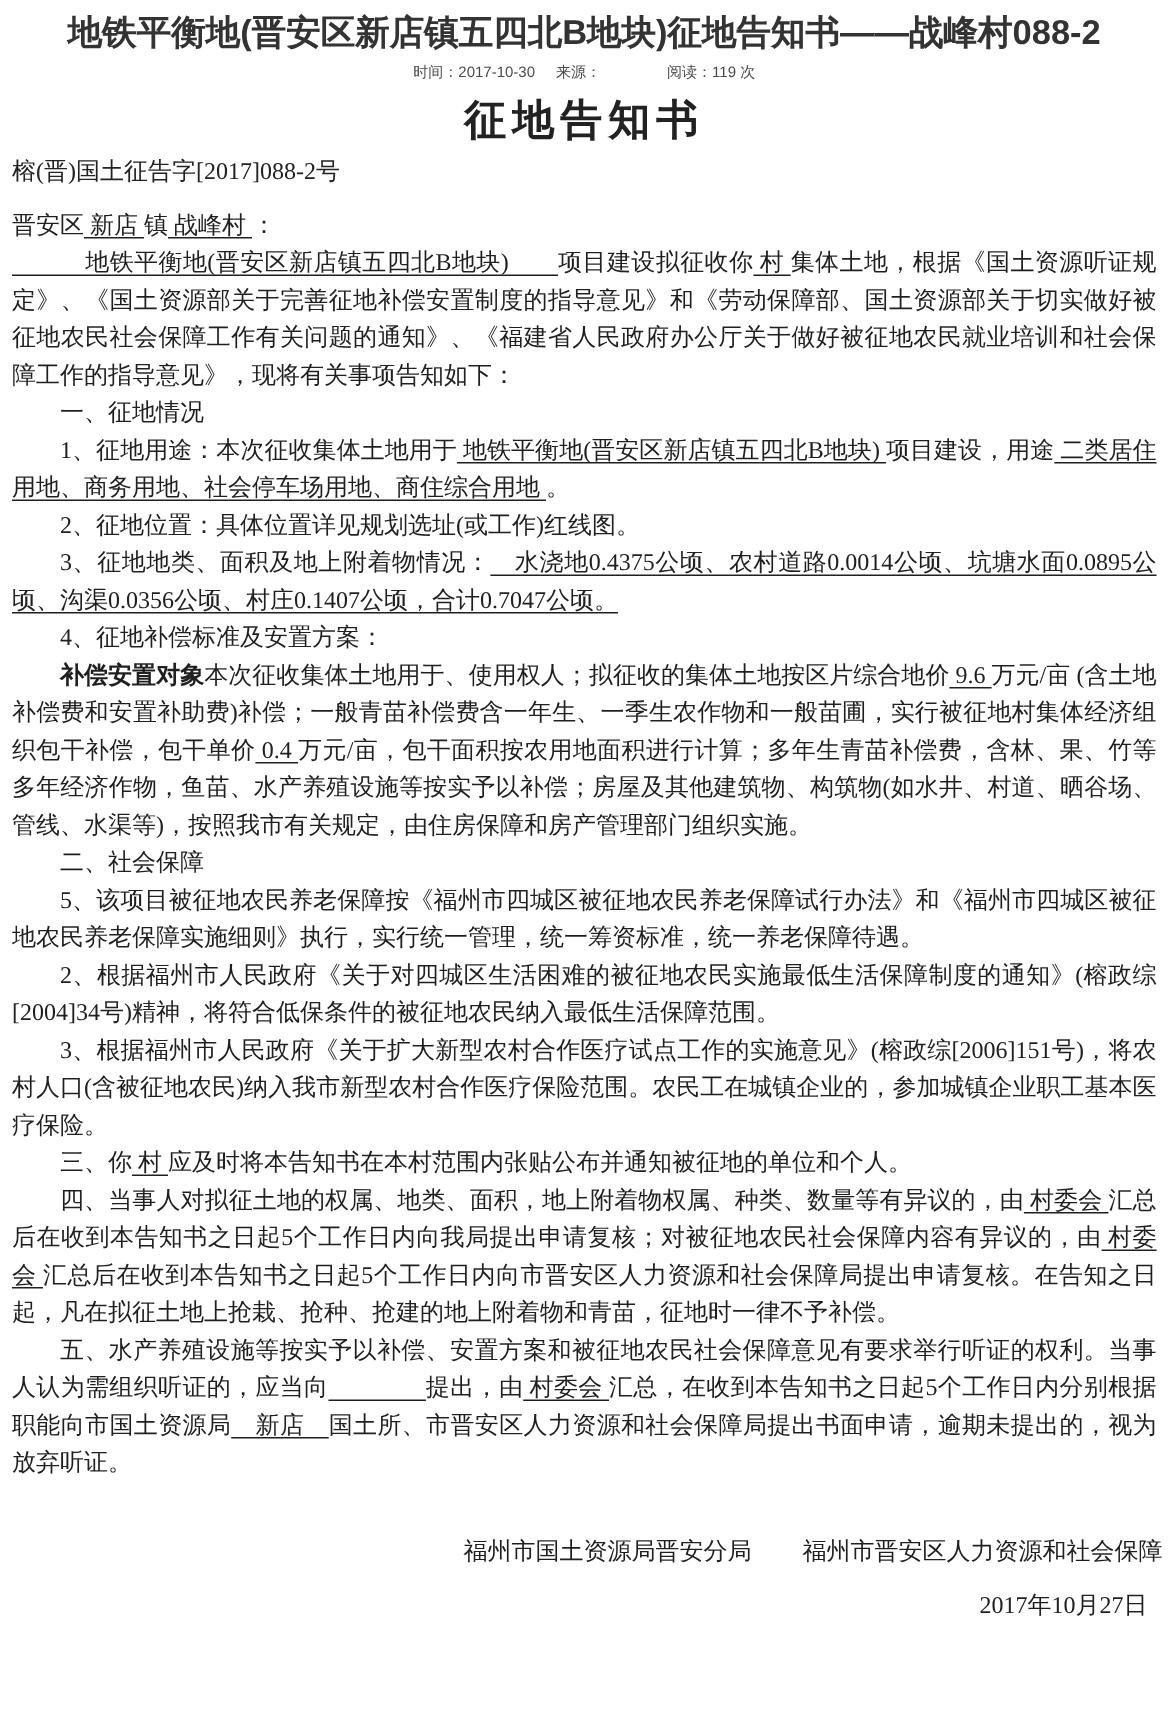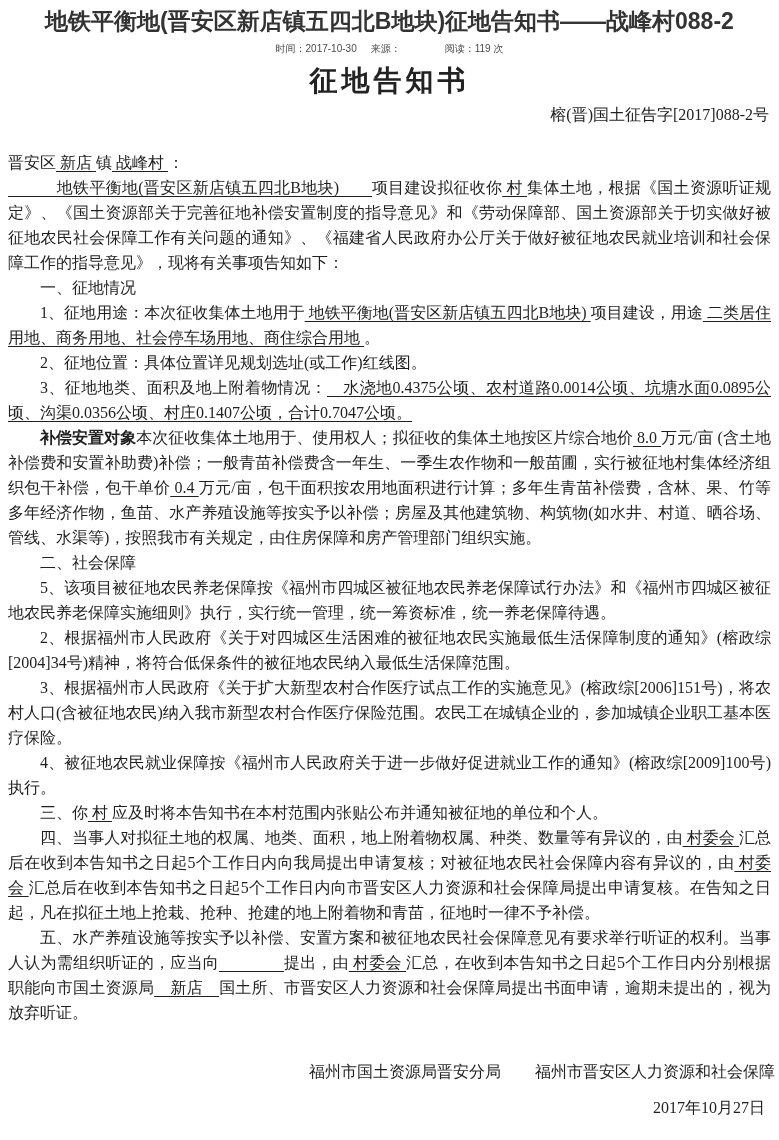--- a/index.html
+++ b/index.html
@@ -12,23 +12,23 @@
       font-weight:bold;font-size:23px;line-height:26px;color:#333333;}
 
   .meta{margin-top:7px;text-align:center;font-size:10px;line-height:15px;color:#4a4a4a;
       font-family:"Liberation Sans","DejaVu Sans",sans-serif;}
   .meta .gap-s{display:inline-block;width:14px;}
   .meta .gap-l{display:inline-block;width:44px;}
 
   .doc-heading{margin:12px 0 0 0;text-align:center;font-weight:bold;
       font-size:28px;line-height:26px;letter-spacing:4px;color:#222222;}
 
-  .doc-number{margin:12px 2px 0 0;text-align:right;font-size:16px;line-height:18px;color:#222222;}
+  .doc-number{margin:12px 2px 0 0;text-align:left;font-size:16px;line-height:18px;color:#222222;}
 
-  .doc-body{margin-top:26px;font-size:16px;line-height:25px;text-align:justify;}
+  .doc-body{margin-top:14px;font-size:16px;line-height:25px;text-align:justify;}
   .doc-body p{margin:0;padding:0;}
   .doc-body p.ind{text-indent:2em;}
   .u{text-decoration:underline;text-underline-offset:3px;}
   .b{font-weight:bold;}
 
   .signature{margin:37px -4px 0 0;text-align:right;font-size:16px;line-height:20px;white-space:nowrap;}
   .signature .agency-gap{display:inline-block;width:34px;}
   .sign-date{margin:16px 6px 0 0;text-align:right;font-size:16px;line-height:20px;}
 </style>
 </head>
@@ -46,26 +46,26 @@
 
   <div class="doc-number">榕(晋)国土征告字[2017]088-2号</div>
 
   <div class="doc-body" id="doc-body">
       <p><span>晋安区</span><span class="u"> 新店 </span><span>镇</span><span class="u"> 战峰村 </span><span>：</span></p>
       <p><span class="u">　　　地铁平衡地(晋安区新店镇五四北B地块)　　</span><span>项目建设拟征收你</span><span class="u"> 村 </span><span>集体土地，根据《国土资源听证规定》、《国土资源部关于完善征地补偿安置制度的指导意见》和《劳动保障部、国土资源部关于切实做好被征地农民社会保障工作有关问题的通知》、《福建省人民政府办公厅关于做好被征地农民就业培训和社会保障工作的指导意见》，现将有关事项告知如下：</span></p>
       <p class="ind"><span>一、征地情况</span></p>
       <p class="ind"><span>1、征地用途：本次征收集体土地用于</span><span class="u"> 地铁平衡地(晋安区新店镇五四北B地块) </span><span>项目建设，用途</span><span class="u"> 二类居住用地、商务用地、社会停车场用地、商住综合用地 </span><span>。</span></p>
       <p class="ind"><span>2、征地位置：具体位置详见规划选址(或工作)红线图。</span></p>
       <p class="ind"><span>3、征地地类、面积及地上附着物情况：</span><span class="u">　水浇地0.4375公顷、农村道路0.0014公顷、坑塘水面0.0895公顷、沟渠0.0356公顷、村庄0.1407公顷，合计0.7047公顷。</span></p>
-      <p class="ind"><span class="b">补偿安置对象</span><span>本次征收集体土地用于、使用权人；拟征收的集体土地按区片综合地价</span><span class="u"> 8.0 </span><span>万元/亩 (含土地补偿费和安置补助费)补偿；一般青苗补偿费含一年生、一季生农作物和一般苗圃，实行被征地村集体经济组织包干补偿，包干单价</span><span class="u"> 0.4 </span><span>万元/亩，包干面积按农用地面积进行计算；多年生青苗补偿费，含林、果、竹等多年经济作物，鱼苗、水产养殖设施等按实予以补偿；房屋及其他建筑物、构筑物(如水井、村道、晒谷场、管线、水渠等)，按照我市有关规定，由住房保障和房产管理部门组织实施。</span></p>
+      <p class="ind"><span>4、征地补偿标准及安置方案：</span></p>
+      <p class="ind"><span class="b">补偿安置对象</span><span>本次征收集体土地用于、使用权人；拟征收的集体土地按区片综合地价</span><span class="u"> 9.6 </span><span>万元/亩 (含土地补偿费和安置补助费)补偿；一般青苗补偿费含一年生、一季生农作物和一般苗圃，实行被征地村集体经济组织包干补偿，包干单价</span><span class="u"> 0.4 </span><span>万元/亩，包干面积按农用地面积进行计算；多年生青苗补偿费，含林、果、竹等多年经济作物，鱼苗、水产养殖设施等按实予以补偿；房屋及其他建筑物、构筑物(如水井、村道、晒谷场、管线、水渠等)，按照我市有关规定，由住房保障和房产管理部门组织实施。</span></p>
       <p class="ind"><span>二、社会保障</span></p>
       <p class="ind"><span>5、该项目被征地农民养老保障按《福州市四城区被征地农民养老保障试行办法》和《福州市四城区被征地农民养老保障实施细则》执行，实行统一管理，统一筹资标准，统一养老保障待遇。</span></p>
       <p class="ind"><span>2、根据福州市人民政府《关于对四城区生活困难的被征地农民实施最低生活保障制度的通知》(榕政综[2004]34号)精神，将符合低保条件的被征地农民纳入最低生活保障范围。</span></p>
       <p class="ind"><span>3、根据福州市人民政府《关于扩大新型农村合作医疗试点工作的实施意见》(榕政综[2006]151号)，将农村人口(含被征地农民)纳入我市新型农村合作医疗保险范围。农民工在城镇企业的，参加城镇企业职工基本医疗保险。</span></p>
-      <p class="ind"><span>4、被征地农民就业保障按《福州市人民政府关于进一步做好促进就业工作的通知》(榕政综[2009]100号)执行。</span></p>
       <p class="ind"><span>三、你</span><span class="u"> 村 </span><span>应及时将本告知书在本村范围内张贴公布并通知被征地的单位和个人。</span></p>
       <p class="ind"><span>四、当事人对拟征土地的权属、地类、面积，地上附着物权属、种类、数量等有异议的，由</span><span class="u"> 村委会 </span><span>汇总后在收到本告知书之日起5个工作日内向我局提出申请复核；对被征地农民社会保障内容有异议的，由</span><span class="u"> 村委会 </span><span>汇总后在收到本告知书之日起5个工作日内向市晋安区人力资源和社会保障局提出申请复核。在告知之日起，凡在拟征土地上抢栽、抢种、抢建的地上附着物和青苗，征地时一律不予补偿。</span></p>
       <p class="ind"><span>五、水产养殖设施等按实予以补偿、安置方案和被征地农民社会保障意见有要求举行听证的权利。当事人认为需组织听证的，应当向</span><span class="u">　　　　</span><span>提出，由</span><span class="u"> 村委会 </span><span>汇总，在收到本告知书之日起5个工作日内分别根据职能向市国土资源局</span><span class="u">　新店　</span><span>国土所、市晋安区人力资源和社会保障局提出书面申请，逾期未提出的，视为放弃听证。</span></p>
     </div>
 
   <div class="signature">
     <span>福州市国土资源局晋安分局</span><span class="agency-gap"></span><span>福州市晋安区人力资源和社会保障</span>
   </div>
 
   <div class="sign-date">2017年10月27日</div>

